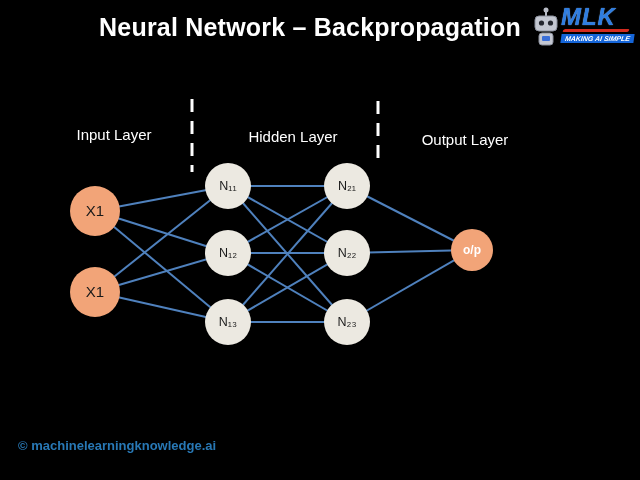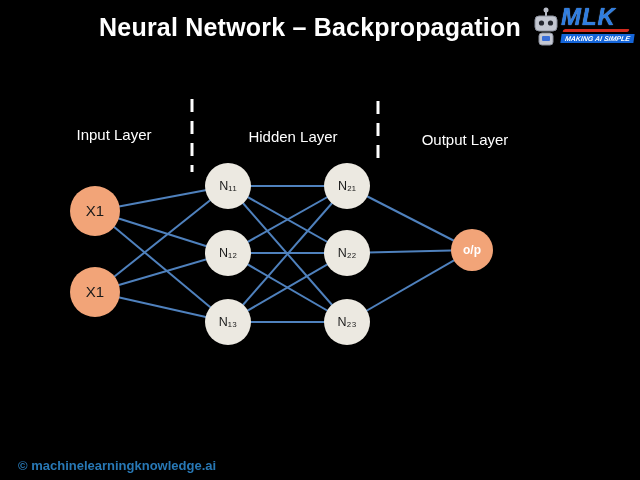--- a/index.html
+++ b/index.html
@@ -61,21 +61,21 @@
   }
   svg.diagram { position: absolute; left: 0; top: 0; }
   .layer-label {
     fill: #ffffff;
     font-size: 15px;
     font-family: "Liberation Sans", sans-serif;
   }
   .copyright {
     position: absolute;
     left: 18px;
-    bottom: 7px;
+    bottom: 27px;
     font-size: 13px;
     font-weight: bold;
     color: #2878b5;
   }
 </style>
 </head>
 <body>
 
 <div class="slide">
 

